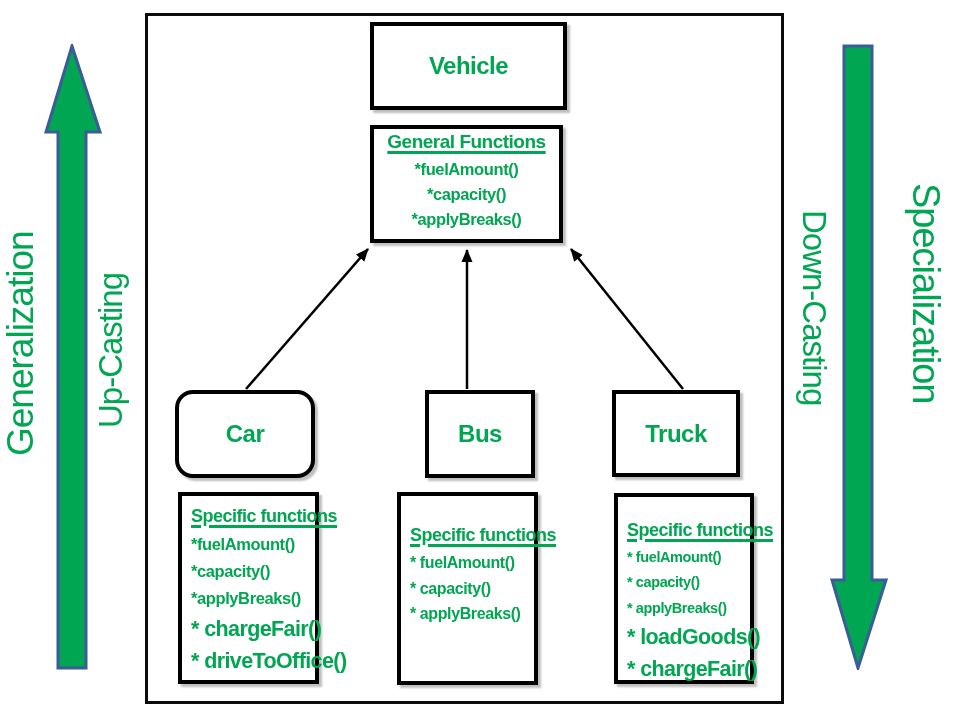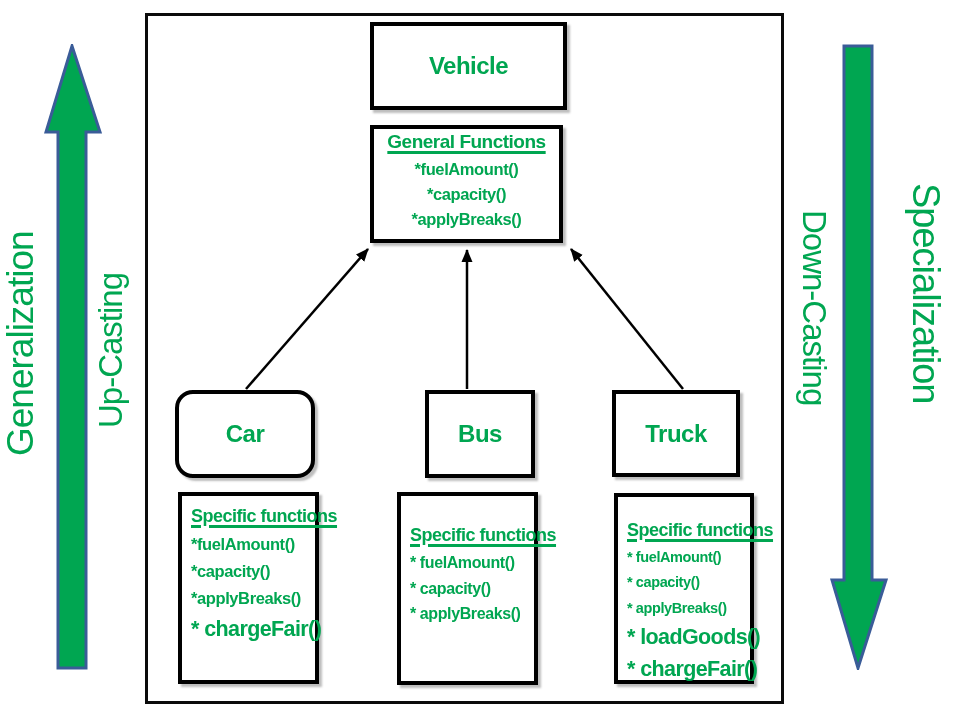--- a/index.html
+++ b/index.html
@@ -196,20 +196,21 @@
   <div class="cls-box" id="truck-box">
     <span class="cls-title">Truck</span>
   </div>
 
   <div class="spec-box" id="car-spec">
     <div class="spec-title">Specific functions</div>
     <div class="spec-inh">*fuelAmount()</div>
     <div class="spec-inh">*capacity()</div>
     <div class="spec-inh">*applyBreaks()</div>
     <div class="spec-big">* chargeFair()</div>
+    <div class="spec-big">* driveToOffice()</div>
   </div>
 
   <div class="spec-box" id="bus-spec">
     <div class="spec-title">Specific functions</div>
     <div class="spec-inh">* fuelAmount()</div>
     <div class="spec-inh">* capacity()</div>
     <div class="spec-inh">* applyBreaks()</div>
   </div>
 
   <div class="spec-box" id="truck-spec">

